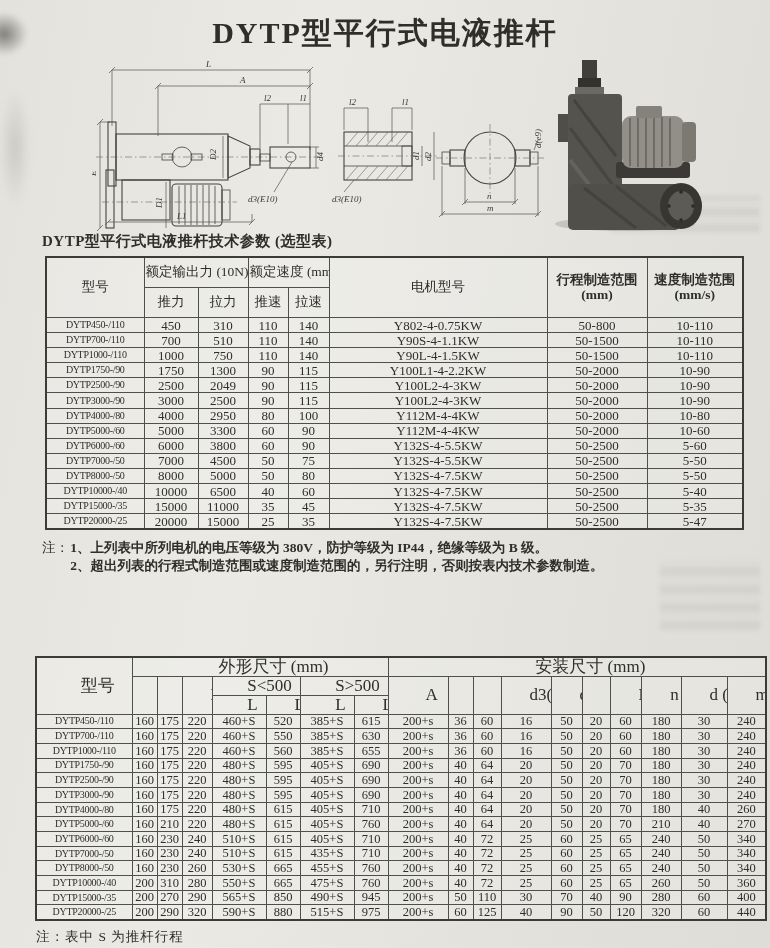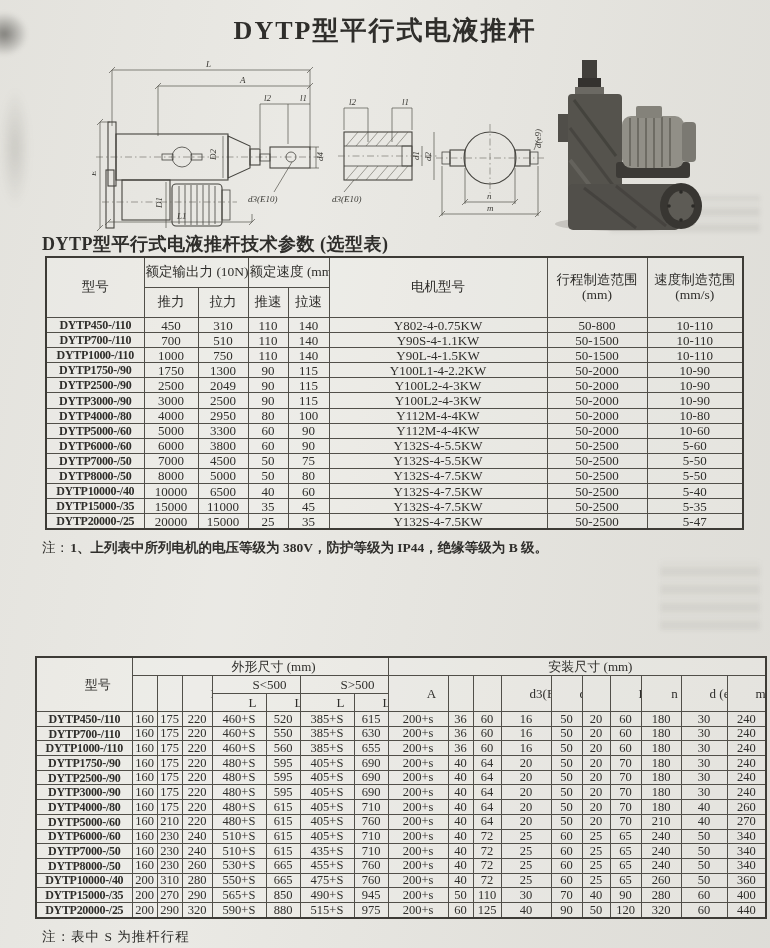--- a/index.html
+++ b/index.html
@@ -15,54 +15,54 @@
     background:radial-gradient(ellipse at 30% 50%, rgba(45,44,40,0.55), rgba(45,44,40,0) 70%); filter:blur(2px);}
   .bleed-a{left:0px; top:88px; width:30px; height:120px;
     background:radial-gradient(ellipse, rgba(90,88,80,0.18), rgba(90,88,80,0) 70%); filter:blur(3px);}
   .bleed-b{left:610px; top:196px; width:150px; height:36px;
     background:repeating-linear-gradient(0deg, rgba(100,98,90,0.10) 0 8px, rgba(100,98,90,0.02) 8px 16px); filter:blur(2px);}
   .bleed-c{left:660px; top:560px; width:100px; height:70px;
     background:repeating-linear-gradient(0deg, rgba(100,98,90,0.09) 0 9px, rgba(100,98,90,0.02) 9px 18px); filter:blur(2px);}
 
   .page-title{
     position:absolute; top:13px; left:0; width:770px; text-align:center;
-    font-size:26px; font-weight:bold; letter-spacing:2px; margin:0;
+    font-size:30px; font-weight:bold; letter-spacing:2px; margin:0;
   }
 
   .drawing-wrap{position:absolute; top:56px; left:92px;}
   .photo-wrap{position:absolute; top:56px; left:540px;}
 
   svg .ol{fill:none; stroke:#45443f; stroke-width:1.1;}
   svg .ol2{fill:none; stroke:#45443f; stroke-width:0.8;}
   svg .dim{stroke:#55534c; stroke-width:0.7; fill:none;}
   svg .cl{stroke:#6a675f; stroke-width:0.6; stroke-dasharray:7 3 1.5 3; fill:none;}
   svg .hatch{stroke:#5a584f; stroke-width:0.55;}
   svg text{fill:#3a3934; font-family:"Liberation Serif","DejaVu Serif",serif; font-size:9px; font-style:italic;}
 
-  .sec-heading{position:absolute; left:42px; font-size:18px; font-weight:bold; margin:0; letter-spacing:0.5px;}
+  .sec-heading{position:absolute; left:42px; font-size:15px; font-weight:bold; margin:0; letter-spacing:0.5px;}
   .sec1{top:232px;}
   .sec2{top:632px;}
 
   table{border-collapse:collapse; table-layout:fixed; background:rgba(248,247,242,0.25);}
   th,td{border:1px solid #514f49; text-align:center; padding:0 1px; overflow:hidden; white-space:nowrap;}
   th{font-weight:normal;}
   .t1{position:absolute; top:256px; left:45px; width:697px; font-size:13px; border:2px solid #3d3b36;}
   .t1 th{font-size:13.5px; height:29px; line-height:1.1;}
   .t1 td{height:14.1px; line-height:1;}
   .t2{position:absolute; top:656px; left:35px; width:730px; font-size:12.5px; border:2px solid #3d3b36;}
-  .t2 th{font-size:13px; height:17px; line-height:1.05;padding-left:28px;}
+  .t2 th{font-size:17px; height:17px; line-height:1.05;padding-left:28px;}
   .t2 td{height:13.7px; line-height:1;}
-  .t2 .model, .t1 .model{font-size:12px; letter-spacing:-0.3px;font-weight:bold;}
-  .two-line span{display:block;}
+  .t2 .model, .t1 .model{font-size:10px; letter-spacing:-0.3px;}
+  .two-line span{display:block;font-weight:bold;}
 
   .notes{position:absolute; top:539px; left:42px; width:668px; font-size:13.5px; line-height:1.32; padding-left:2.1em;}
   .notes-label{position:absolute; left:0; top:0;}
   .note-line{padding-left:1.75em; text-indent:-1.75em;font-weight:bold;}
 
-  .footnote{position:absolute; top:928px; left:42px; font-size:13.5px; letter-spacing:1px;}
+  .footnote{position:absolute; top:928px; left:36px; font-size:13.5px; letter-spacing:1px;}
 </style>
 </head>
 <body>
 
 <div class="page">
 
   <div class="artifact blob-tl"></div>
   <div class="artifact bleed-a"></div>
   <div class="artifact bleed-b"></div>
   <div class="artifact bleed-c"></div>
@@ -409,20 +409,21 @@
           <td>50-2500</td>
           <td>5-47</td>
         </tr>
       </tbody>
   </table>
 
   <div class="notes">
     <span class="notes-label">注：</span>
     <div>
         <div class="note-line">1、上列表中所列电机的电压等级为 380V，防护等级为 IP44，绝缘等级为 B 级。</div>
+        <div class="note-line">2、超出列表的行程式制造范围或速度制造范围的，另行注明，否则按表内技术参数制造。</div>
       </div>
   </div>
 
 
   <table class="t2">
     <colgroup>
       <col style="width:96px">
         <col style="width:25px">
         <col style="width:25px">
         <col style="width:30px">

